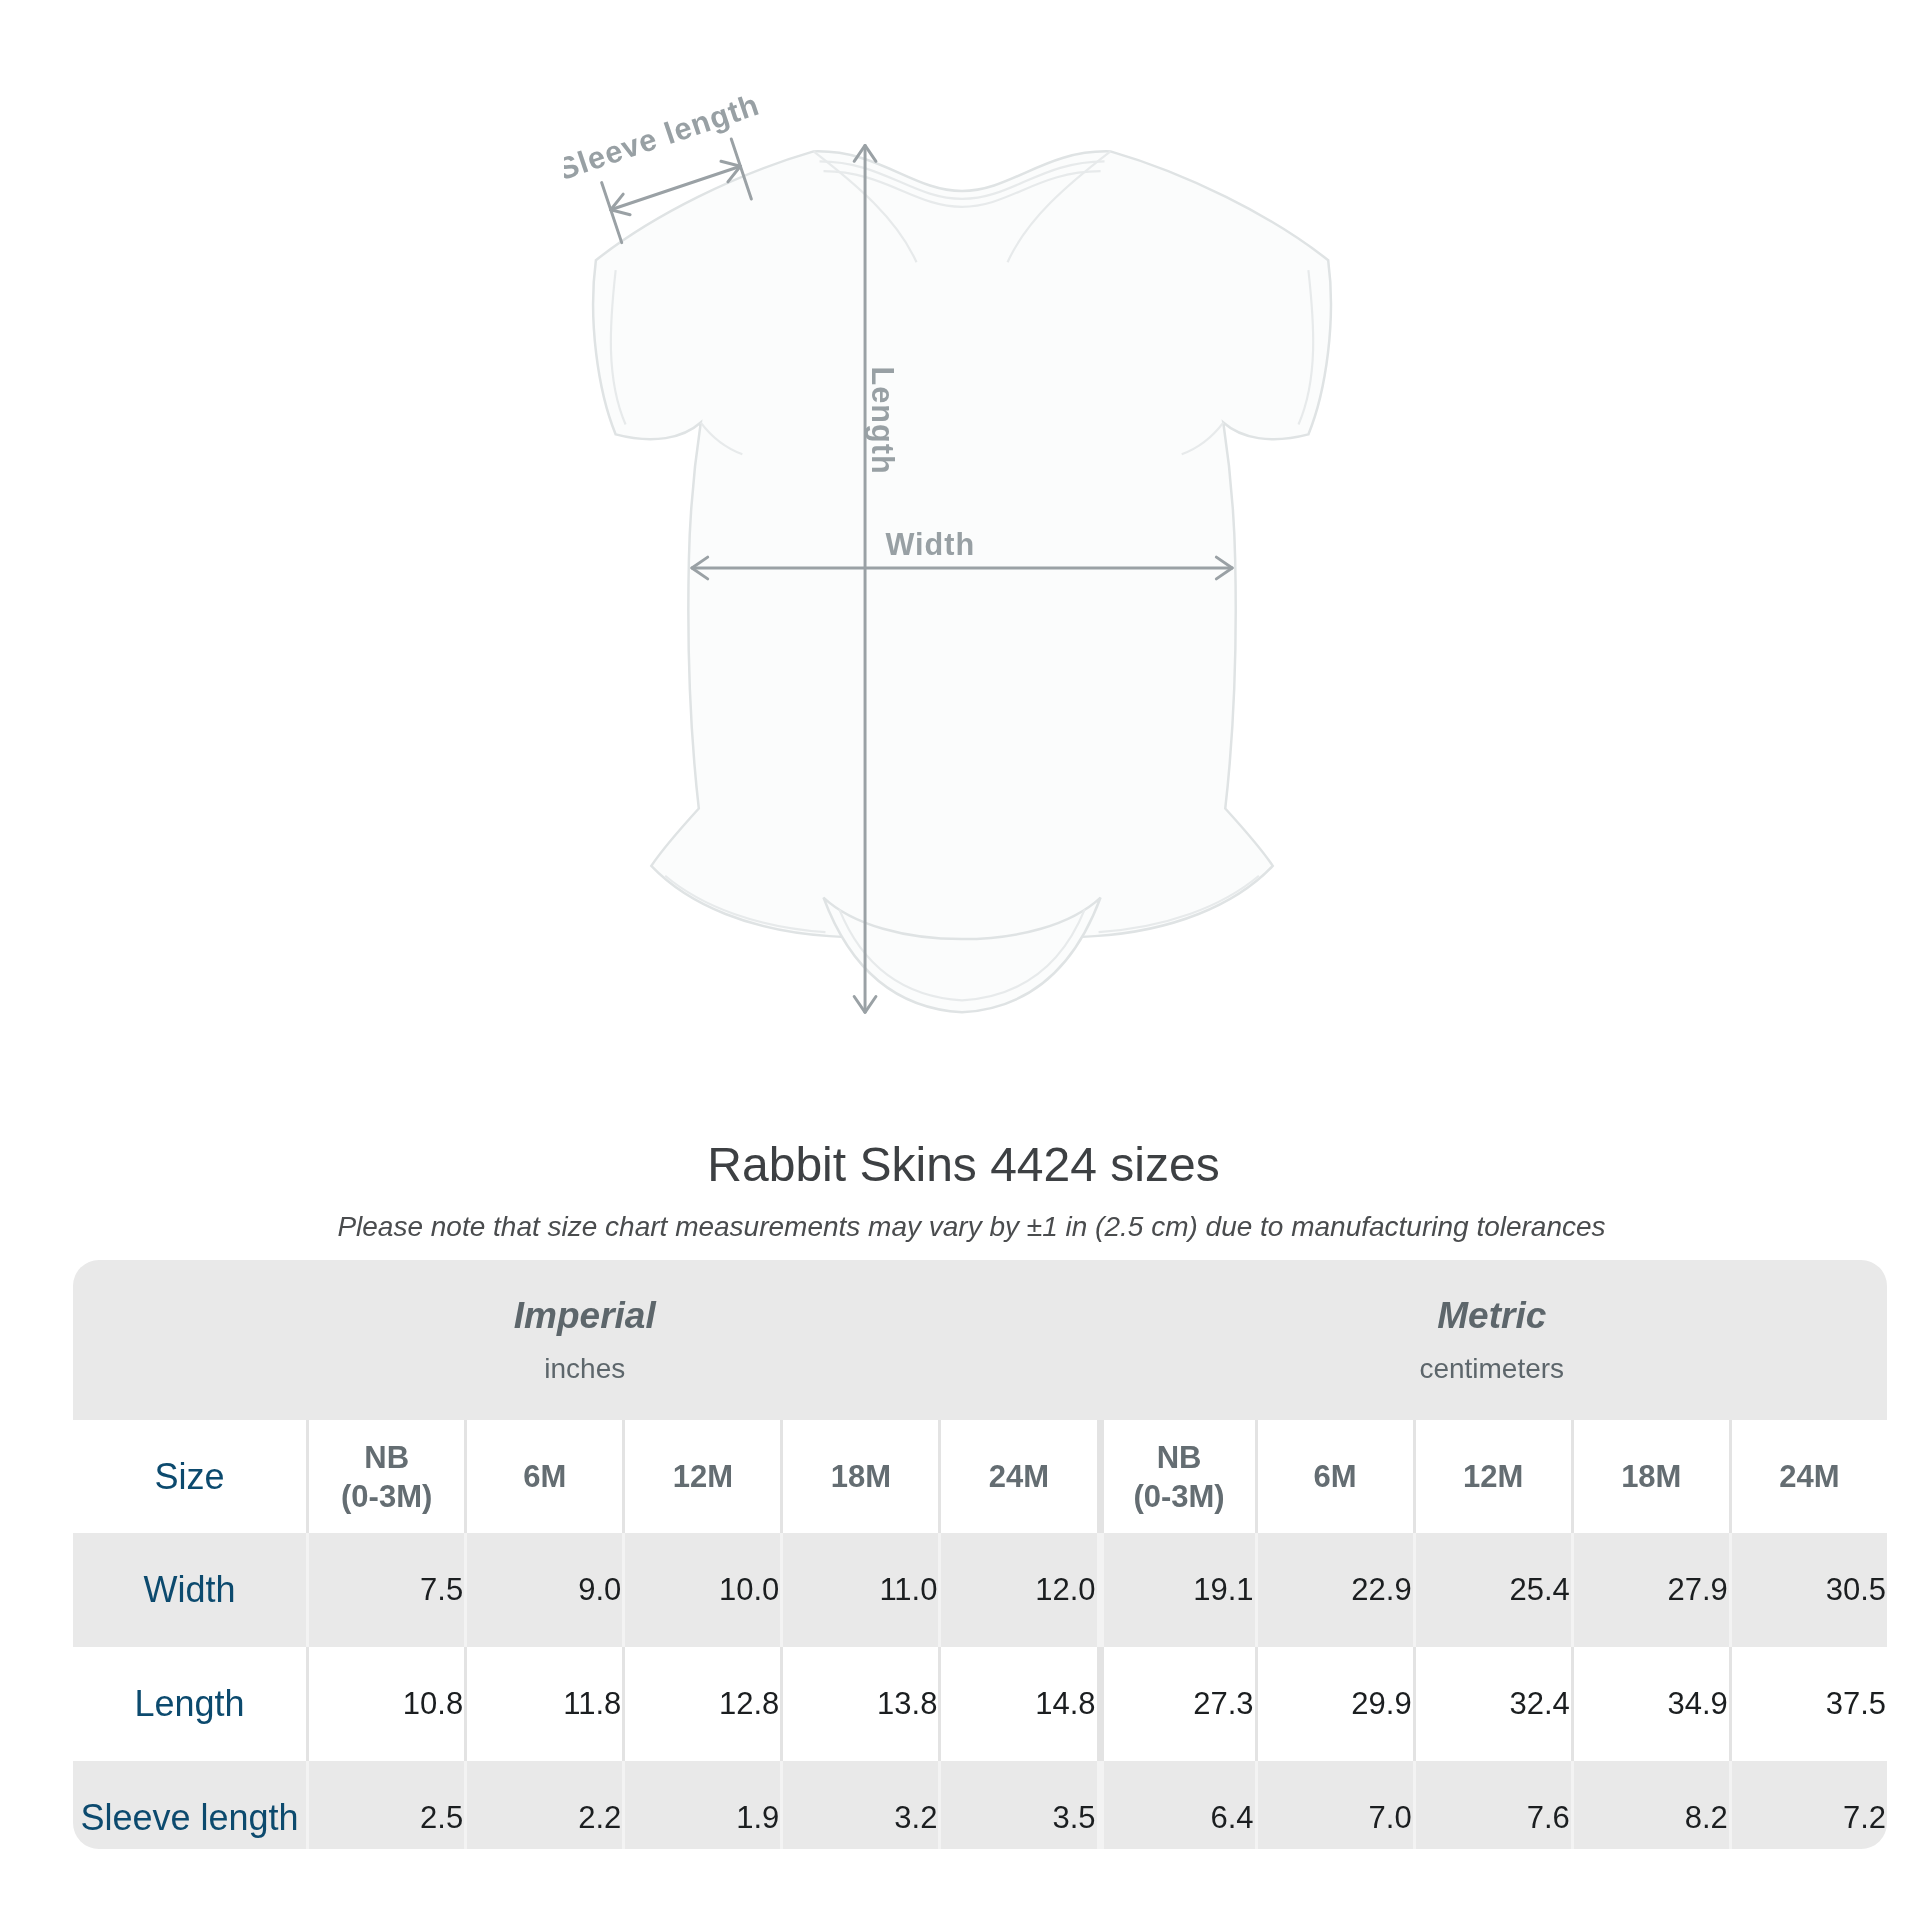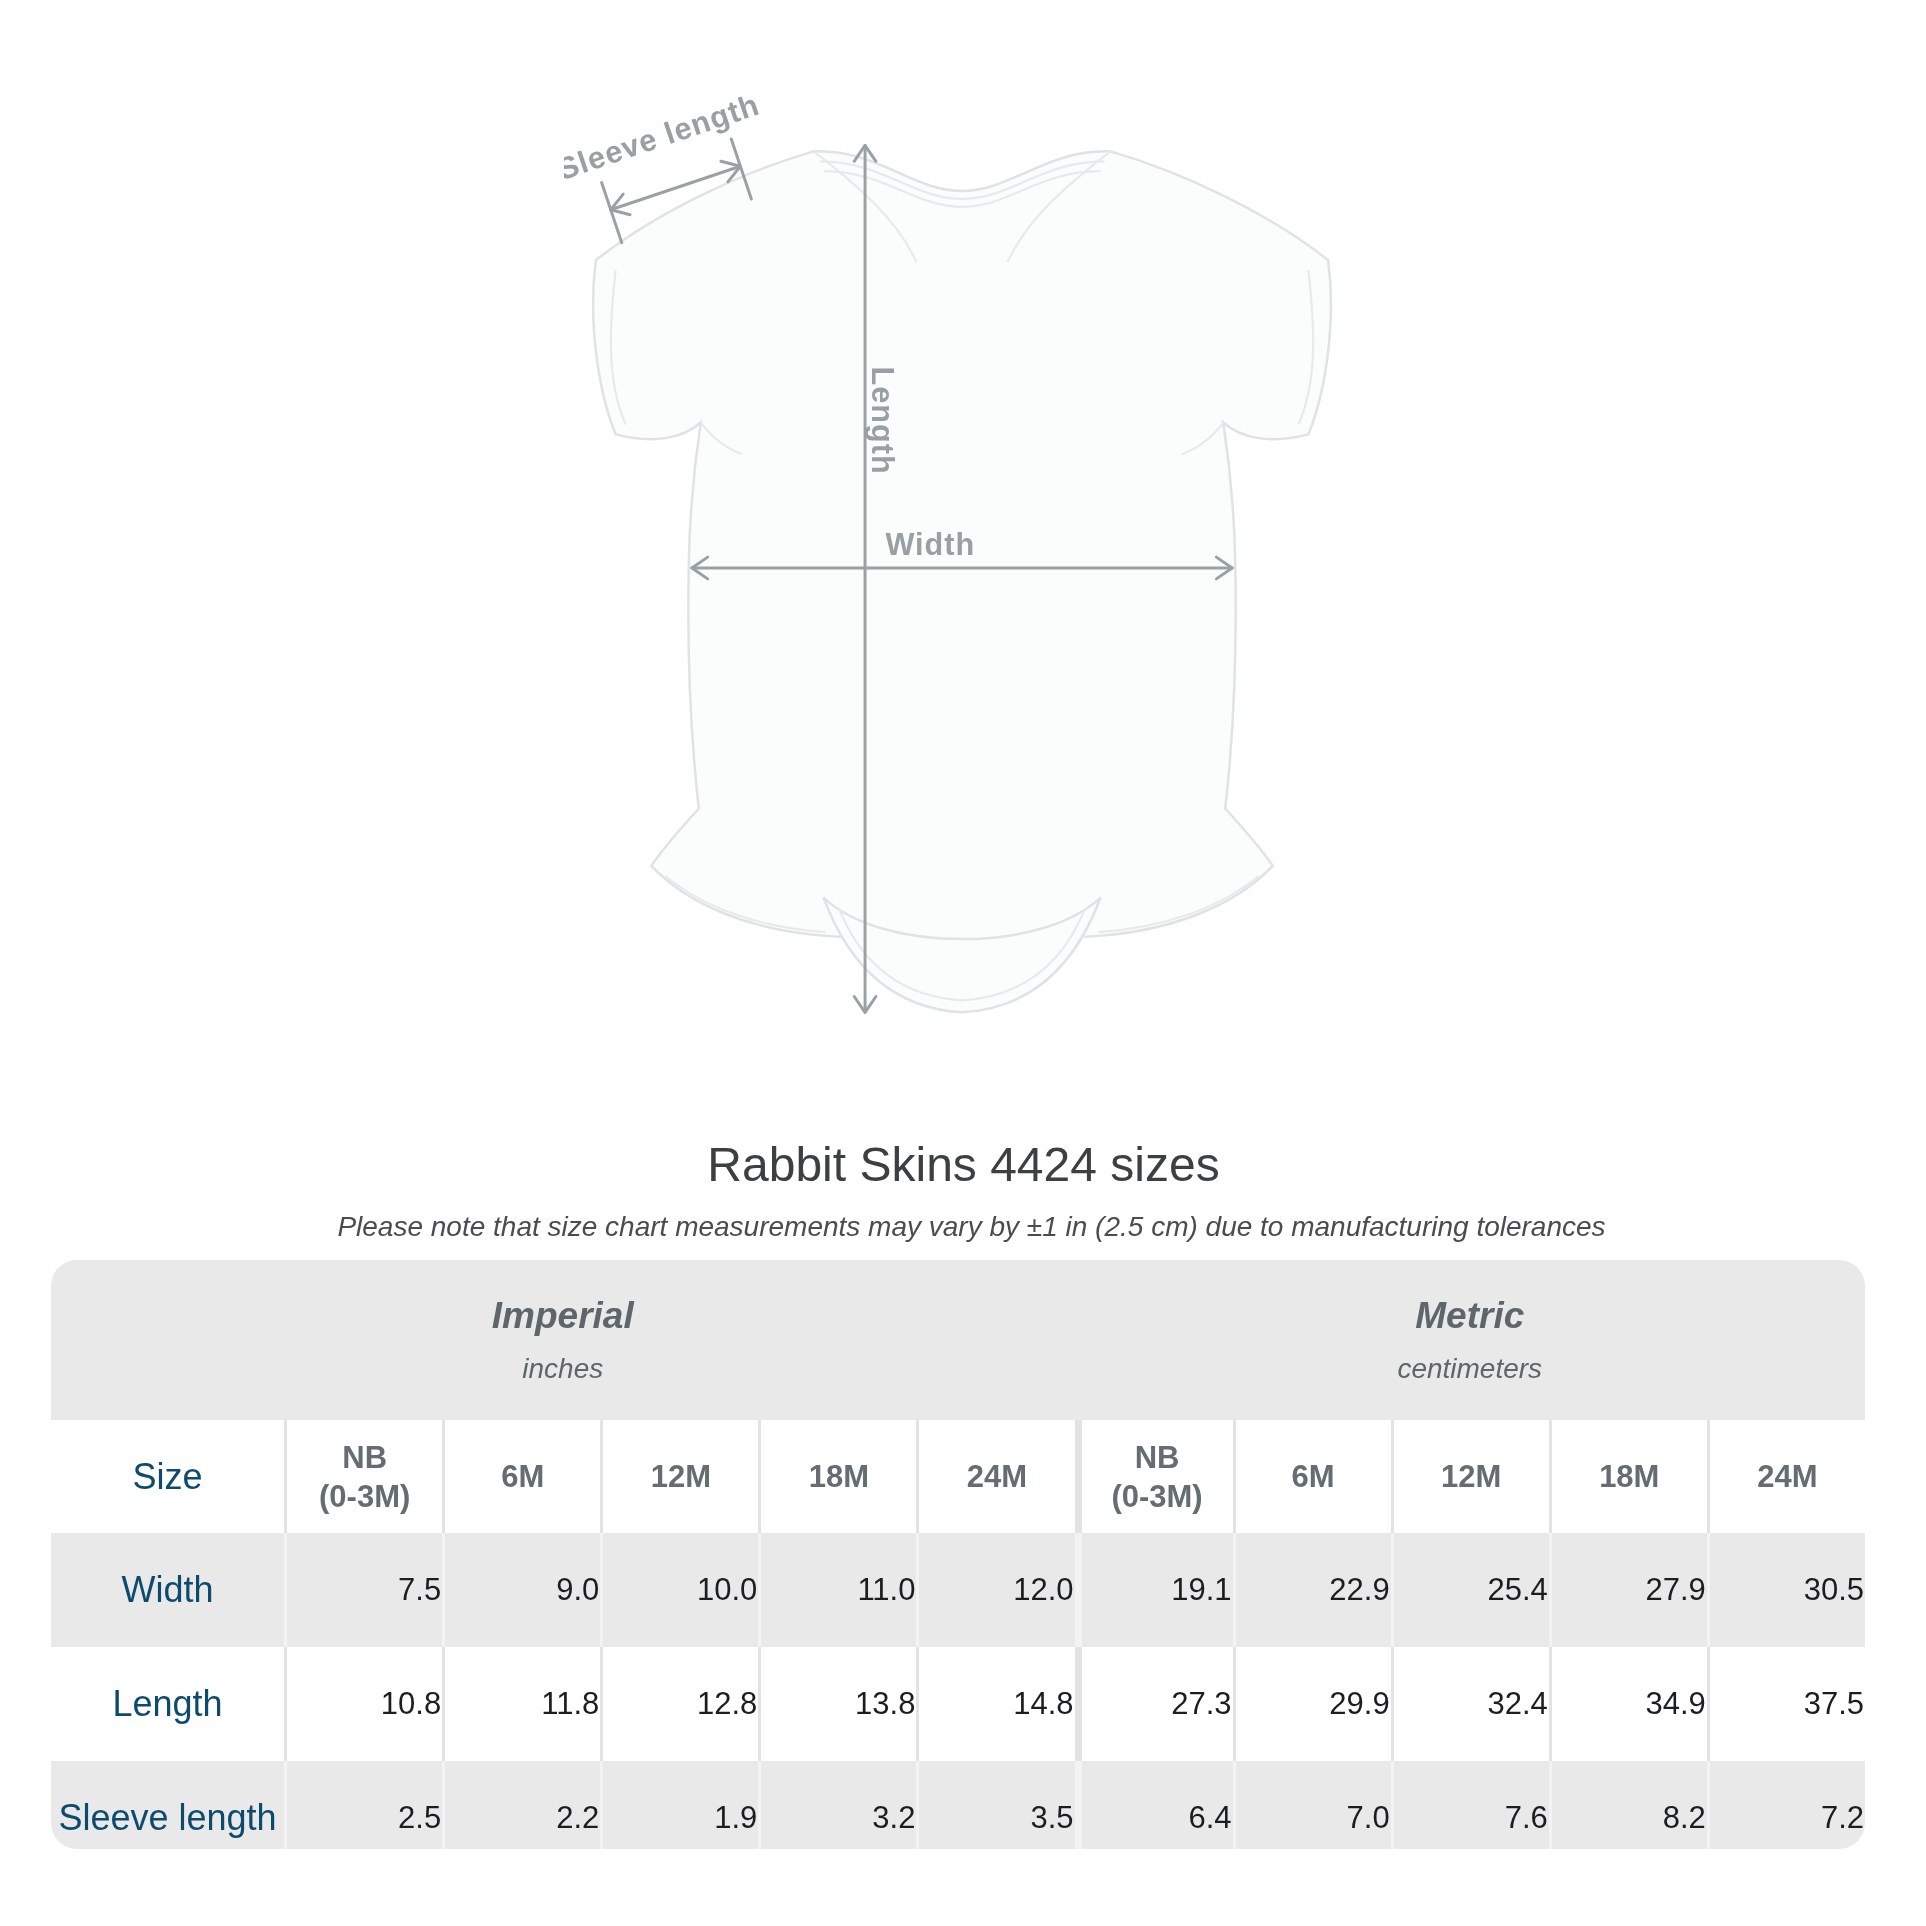--- a/index.html
+++ b/index.html
@@ -51,41 +51,41 @@
     margin: 8px;
     text-align: center;
     font-style: italic;
     font-size: 28px;
     color: #4a4c4e;
   }
 
   
   .table-wrap {
     position: absolute;
-    left: 51px;
+    left: 73px;
     top: 1260px;
     width: 1814px;
     height: 589px;
     border-radius: 26px;
     overflow: hidden;
     background: #ffffff;
   }
   table.size-table {
     border-collapse: separate;
     border-spacing: 0;
     table-layout: fixed;
     width: 1814px;
     height: 605px;
   }
   col.c-label { width: 233px; }
   col.c-data  { width: 158px; }
 
   .band-row td { height: 158px; background: #e9e9e9; vertical-align: middle; text-align: center; }
   .band-label { font-style: italic; font-weight: bold; font-size: 37px; color: #5d666b; }
-  .band-unit  { font-style: italic; font-size: 28px; color: #5d666b; margin-top: 16px; }
+  .band-unit  { font-size: 28px; color: #5d666b; margin-top: 16px; }
 
   .head-row td { height: 111px; background: #ffffff; text-align: center; vertical-align: middle; }
   .hd-top, .hd-bot { font-weight: bold; font-size: 31px; color: #646d72; line-height: 39px; }
 
   .data-row td { height: 112px; text-align: center; vertical-align: middle; }
   tr.gray td  { background: #e9e9e9; }
   tr.white td { background: #ffffff; }
 
   td.lbl { font-weight: normal; font-size: 36px; color: #0c4a6e; }
   td.val { font-size: 31px; color: #1b1e20; text-align: right; }

